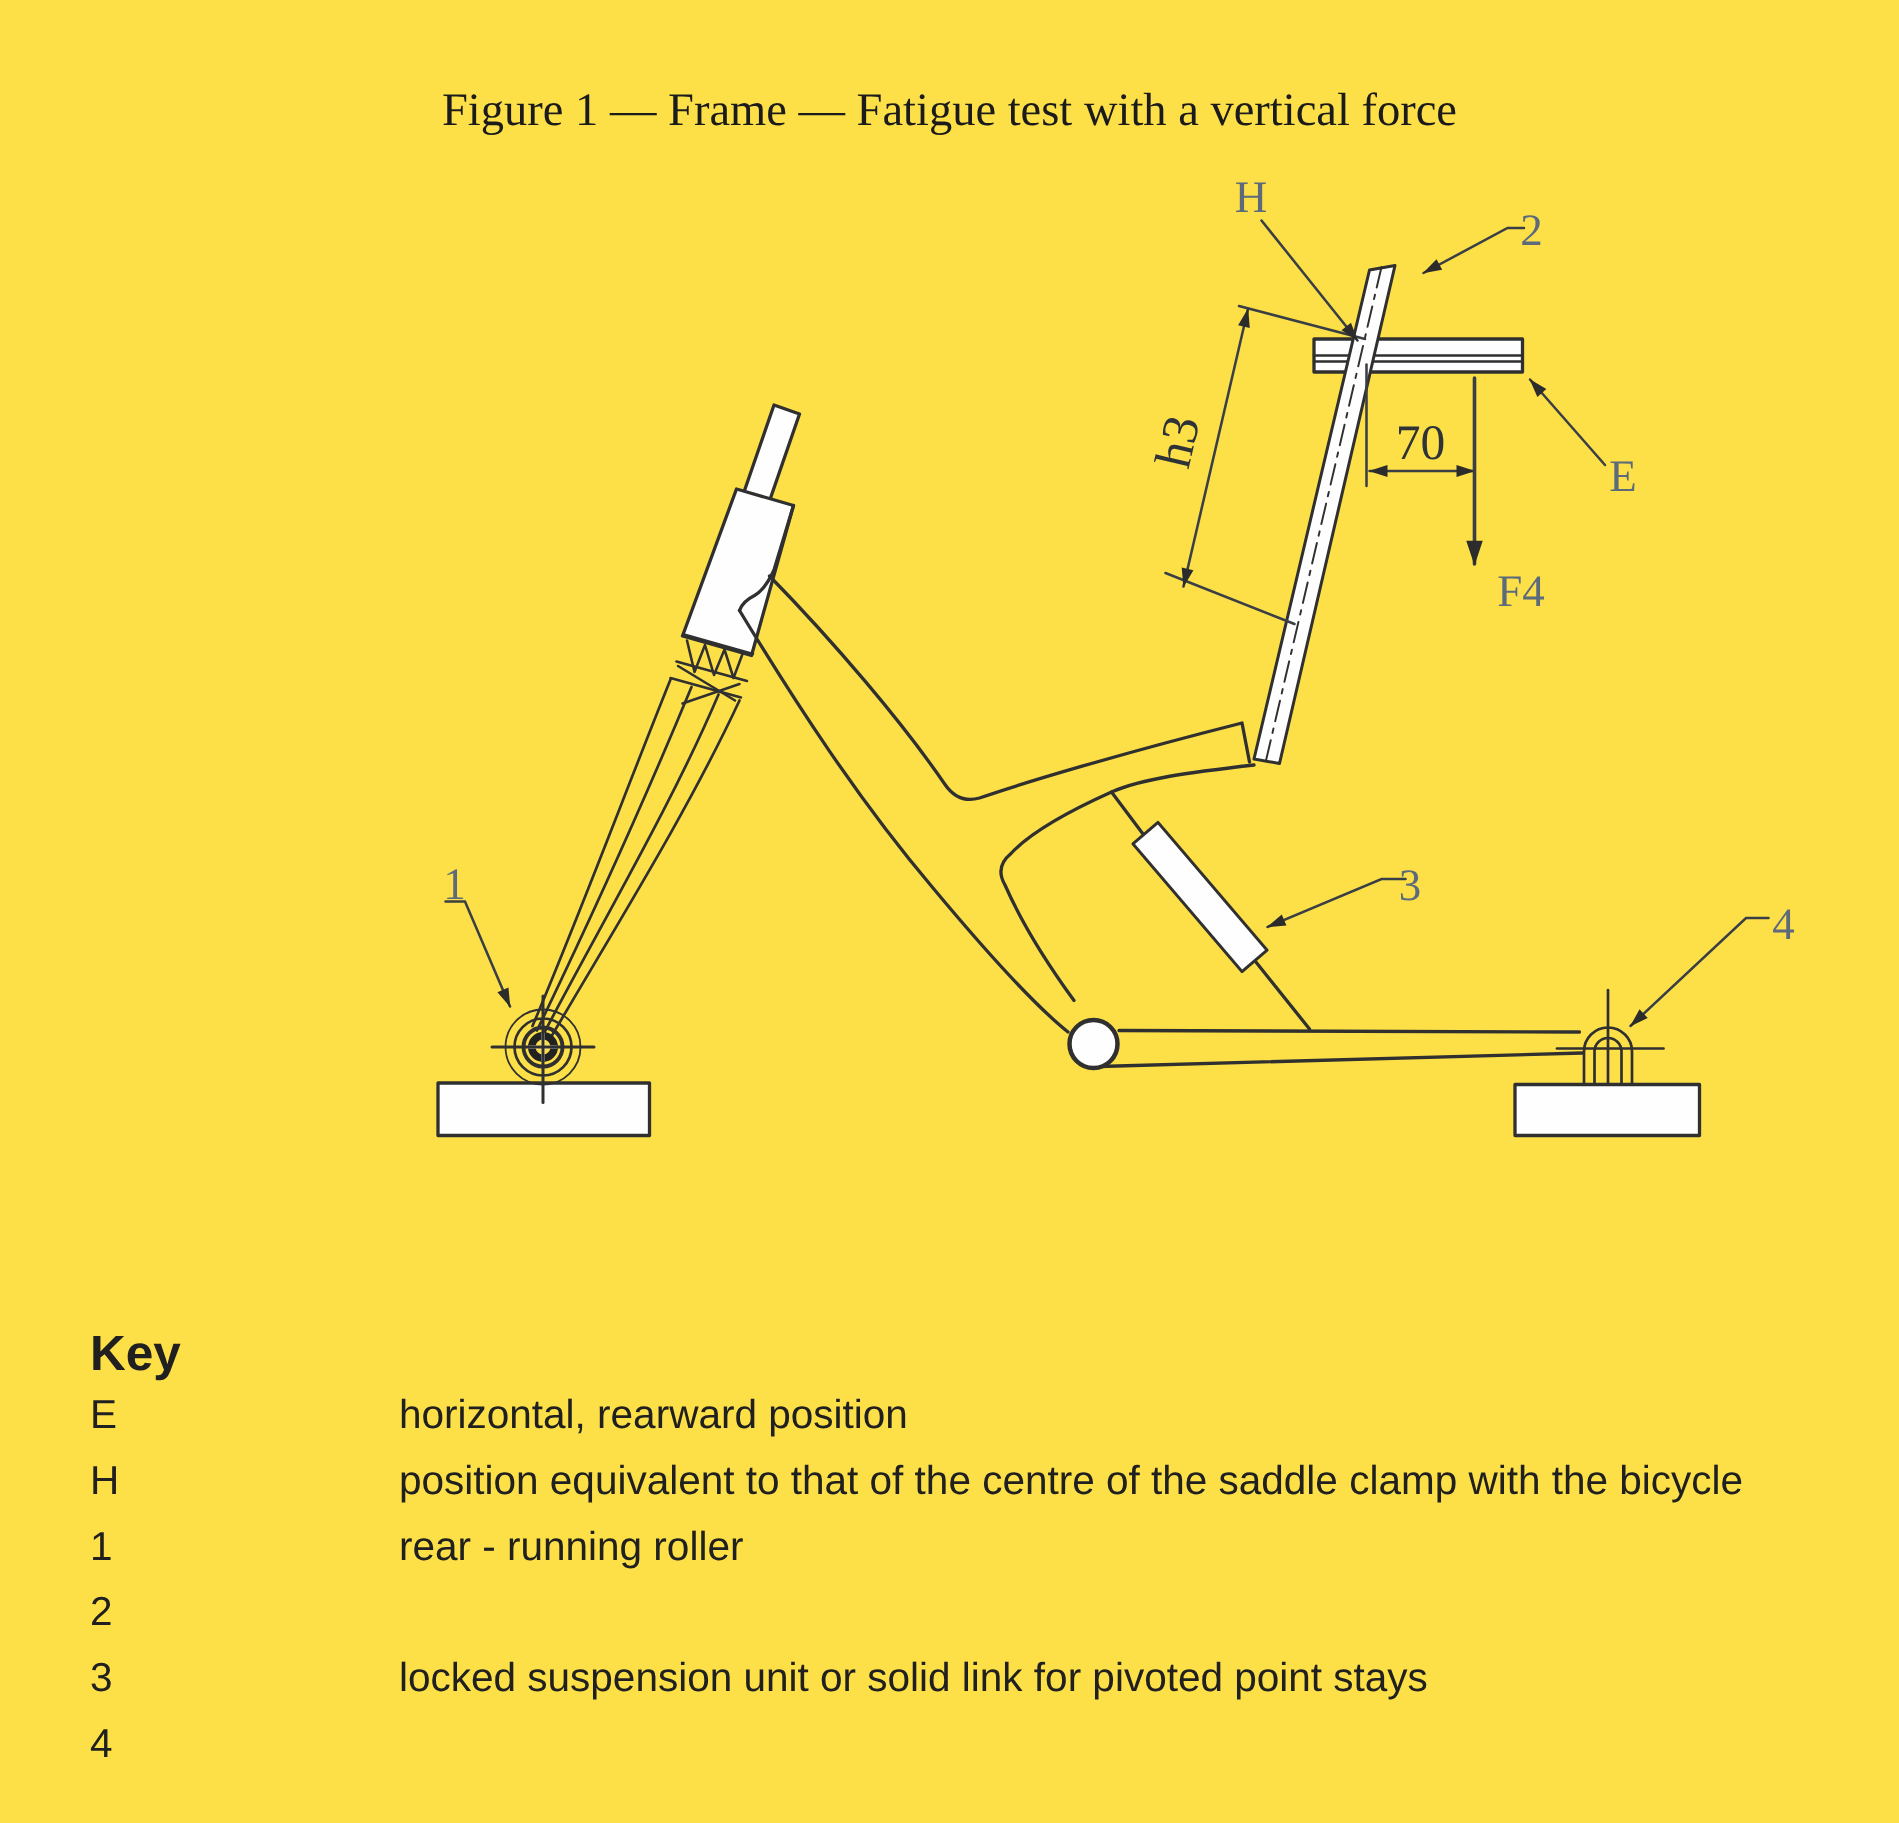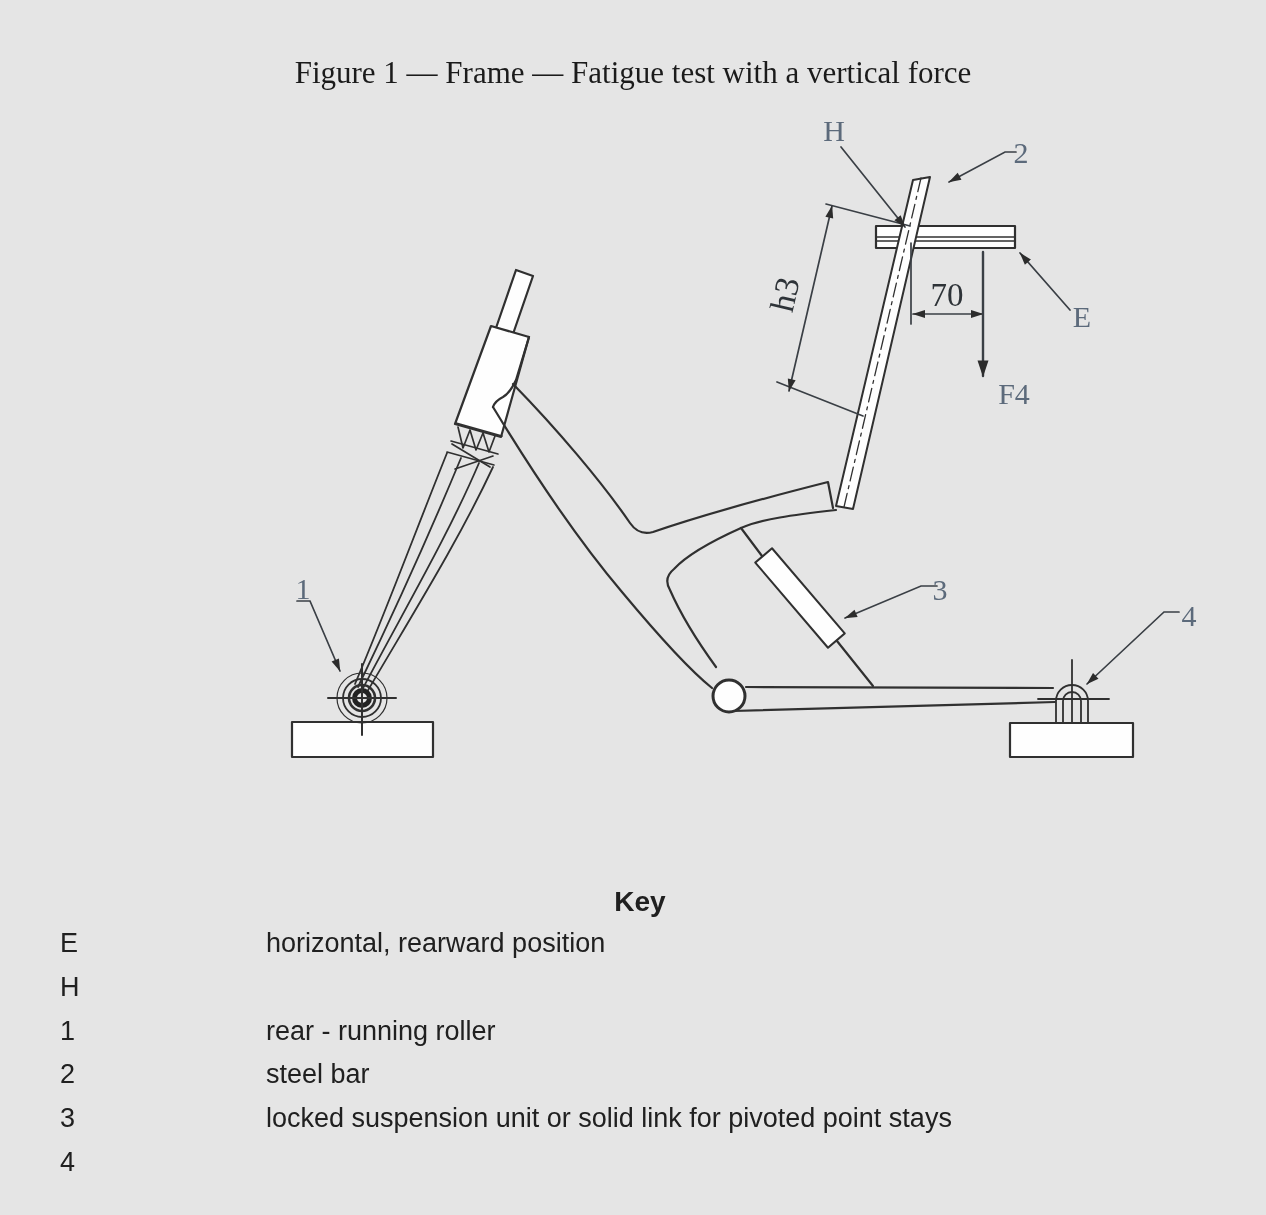--- a/index.html
+++ b/index.html
@@ -1,24 +1,24 @@
 <!DOCTYPE html>
 <html><head>
 <meta charset="utf-8">
 <style>
   html,body{margin:0;padding:0;background:#ffffff;}
-  #page{position:relative;width:1266px;height:1215px;background:#e5e5e5;overflow:hidden;
+  #page{position:relative;width:1266px;height:1215px;background:#fde047;overflow:hidden;
         font-family:"Liberation Sans",sans-serif;}
   #figure-title{position:absolute;top:55px;left:0;width:1266px;text-align:center;
         font-family:"Liberation Serif","DejaVu Serif",serif;font-size:31px;color:#1b1b1b;}
   svg text{font-family:"Liberation Serif","DejaVu Serif",serif;}
   .lbl{fill:#5c6a7b;font-size:30px;}
   .dimtxt{fill:#2e3338;}
   #key-block{position:absolute;left:60px;top:882px;width:1160px;color:#202020;}
-  #key-heading{font-weight:bold;font-size:28px;line-height:40px;text-align:center;}
+  #key-heading{font-weight:bold;font-size:33px;line-height:40px;}
   .key-row{display:grid;grid-template-columns:206px 1fr;font-size:27px;line-height:43.8px;}
 </style>
 </head>
 <body>
 
 <div id="page">
 
   <div id="figure-title">Figure 1 — Frame — Fatigue test with a vertical force</div>
 
   <svg width="1266" height="1215" viewBox="0 0 1266 1215" style="position:absolute;left:0;top:0;">
@@ -140,28 +140,28 @@
   </svg>
 
   <div id="key-block">
     <div id="key-heading">Key</div>
     <div class="key-row">
       <span>E</span>
       <span>horizontal, rearward position</span>
     </div>
     <div class="key-row">
       <span>H</span>
+      <span>position equivalent to that of the centre of the saddle clamp with the bicycle</span>
     </div>
     <div class="key-row">
       <span>1</span>
       <span>rear - running roller</span>
     </div>
     <div class="key-row">
       <span>2</span>
-      <span>steel bar</span>
     </div>
     <div class="key-row">
       <span>3</span>
       <span>locked suspension unit or solid link for pivoted point stays</span>
     </div>
     <div class="key-row">
       <span>4</span>
     </div>
   </div>
 

